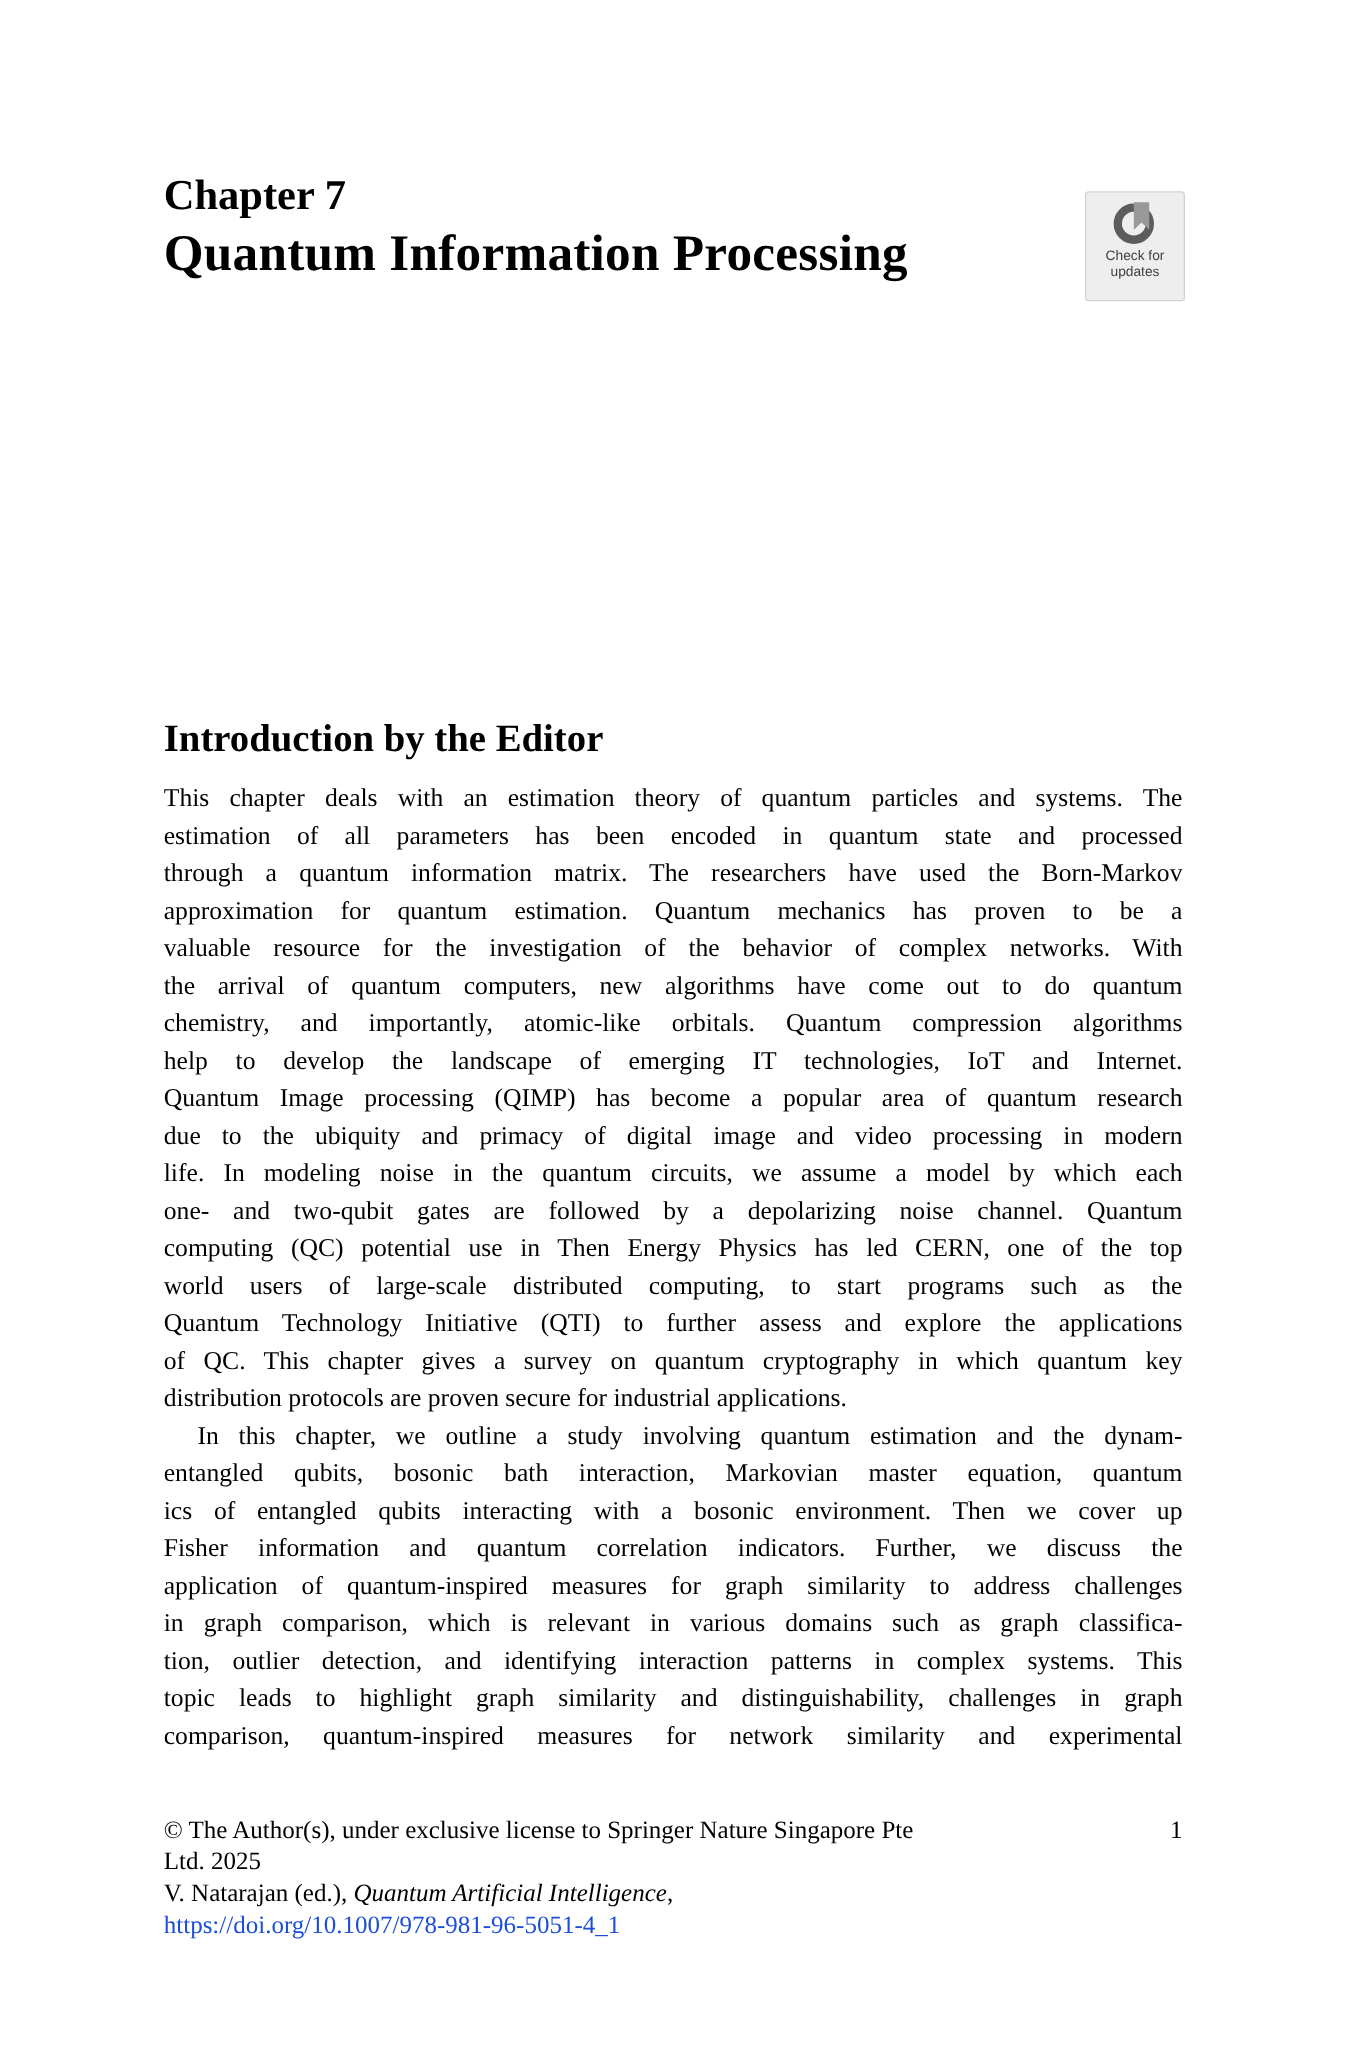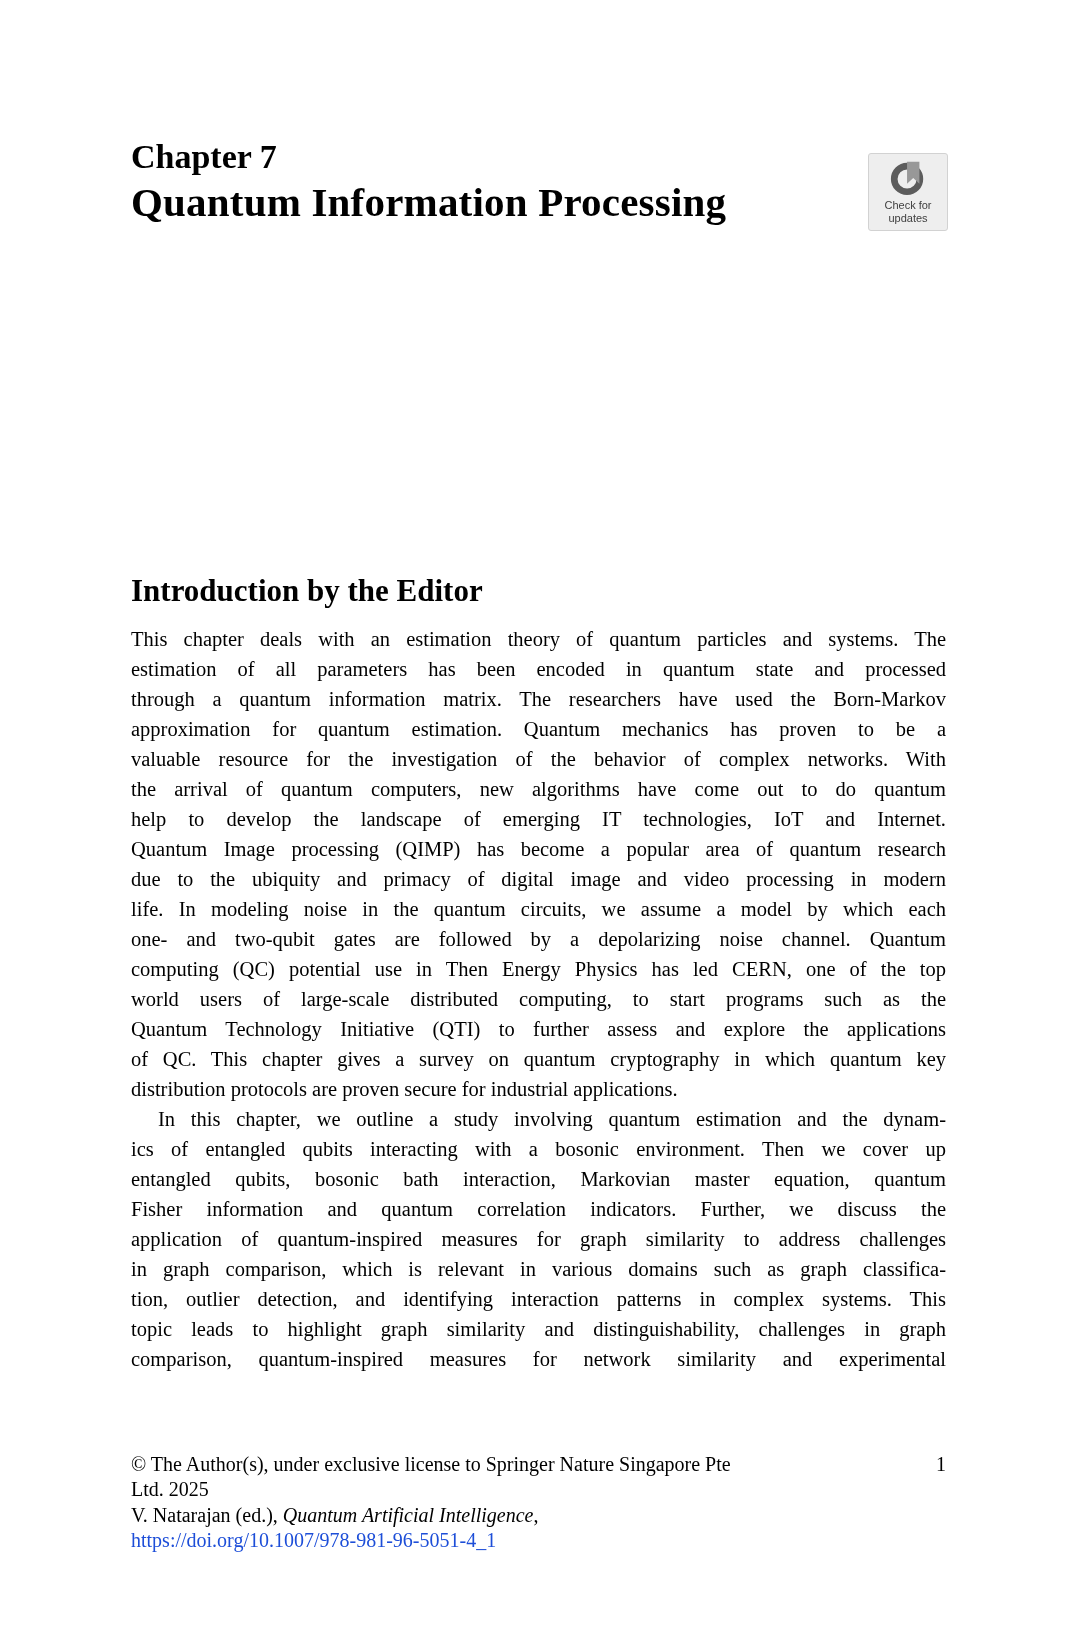--- a/index.html
+++ b/index.html
@@ -14,21 +14,21 @@
   .page {
     position: absolute; inset: 0;
     background: #ffffff;
   }
   .header { position: absolute; left: 131px; top: 136px; width: 700px; }
   .chapter-label { font-size: 34px; font-weight: bold; line-height: 42px; }
   .chapter-title { font-size: 41px; font-weight: bold; line-height: 48px; letter-spacing: 0.2px; }
 
   .crossmark {
     position: absolute; left: 868px; top: 153px;
-    width: 80px; height: 78px;
+    width: 80px; height: 88px;
     background: #eeeeee;
     border: 1px solid #d2d2d2;
     border-radius: 3px;
     display: flex; flex-direction: column; align-items: center;
     padding-top: 5px;
     cursor: pointer;
   }
   .crossmark-icon { width: 38px; height: 38px; }
   .crossmark-text {
     font-family: "Liberation Sans", sans-serif;
@@ -85,35 +85,36 @@
   <div class="section-heading">Introduction by the Editor</div>
 
   <div class="body-text">
     <div>
         <div class="line">This chapter deals with an estimation theory of quantum particles and systems. The</div>
         <div class="line">estimation of all parameters has been encoded in quantum state and processed</div>
         <div class="line">through a quantum information matrix. The researchers have used the Born-Markov</div>
         <div class="line">approximation for quantum estimation. Quantum mechanics has proven to be a</div>
         <div class="line">valuable resource for the investigation of the behavior of complex networks. With</div>
         <div class="line">the arrival of quantum computers, new algorithms have come out to do quantum</div>
+        <div class="line">chemistry, and importantly, atomic-like orbitals. Quantum compression algorithms</div>
         <div class="line">help to develop the landscape of emerging IT technologies, IoT and Internet.</div>
         <div class="line">Quantum Image processing (QIMP) has become a popular area of quantum research</div>
         <div class="line">due to the ubiquity and primacy of digital image and video processing in modern</div>
         <div class="line">life. In modeling noise in the quantum circuits, we assume a model by which each</div>
         <div class="line">one- and two-qubit gates are followed by a depolarizing noise channel. Quantum</div>
         <div class="line">computing (QC) potential use in Then Energy Physics has led CERN, one of the top</div>
         <div class="line">world users of large-scale distributed computing, to start programs such as the</div>
         <div class="line">Quantum Technology Initiative (QTI) to further assess and explore the applications</div>
         <div class="line">of QC. This chapter gives a survey on quantum cryptography in which quantum key</div>
         <div class="line line-last">distribution protocols are proven secure for industrial applications.</div>
       </div>
     <div>
         <div class="line indent">In this chapter, we outline a study involving quantum estimation and the dynam-</div>
+        <div class="line">entangled qubits, bosonic bath interaction, Markovian master equation, quantum</div>
         <div class="line">ics of entangled qubits interacting with a bosonic environment. Then we cover up</div>
-        <div class="line">entangled qubits, bosonic bath interaction, Markovian master equation, quantum</div>
         <div class="line">Fisher information and quantum correlation indicators. Further, we discuss the</div>
         <div class="line">application of quantum-inspired measures for graph similarity to address challenges</div>
         <div class="line">in graph comparison, which is relevant in various domains such as graph classifica-</div>
         <div class="line">tion, outlier detection, and identifying interaction patterns in complex systems. This</div>
         <div class="line">topic leads to highlight graph similarity and distinguishability, challenges in graph</div>
         <div class="line">comparison, quantum-inspired measures for network similarity and experimental</div>
       </div>
   </div>
 
   <div class="footer">

